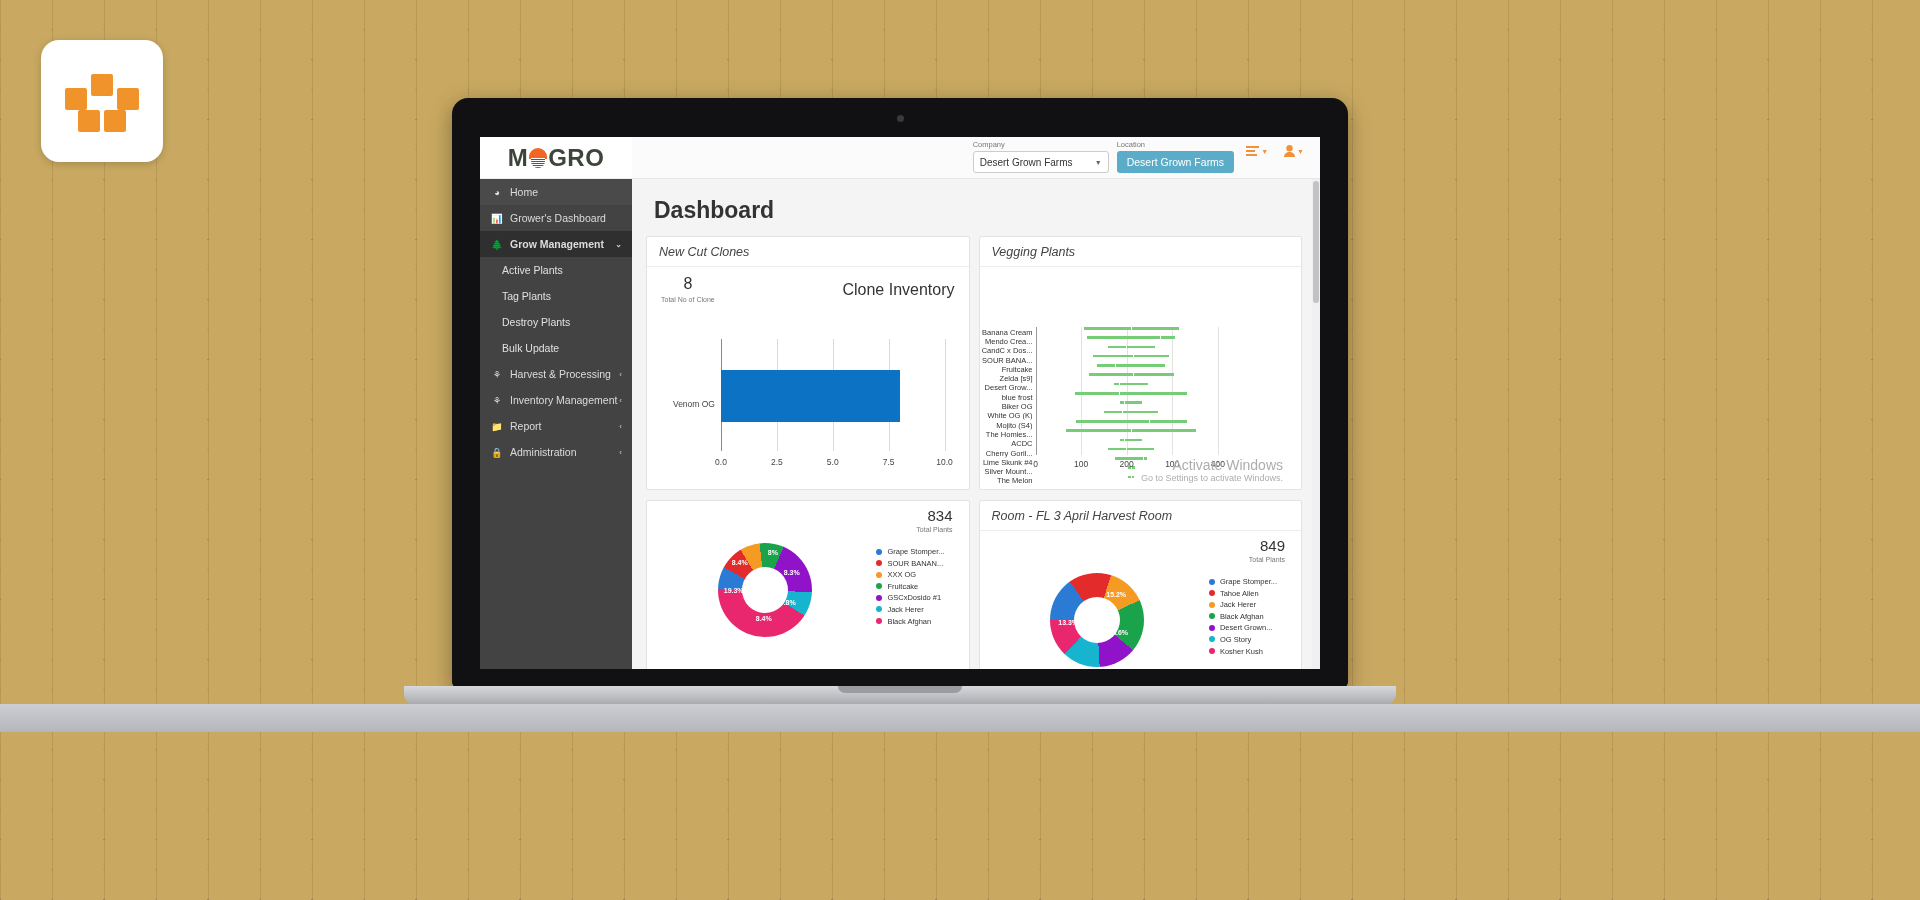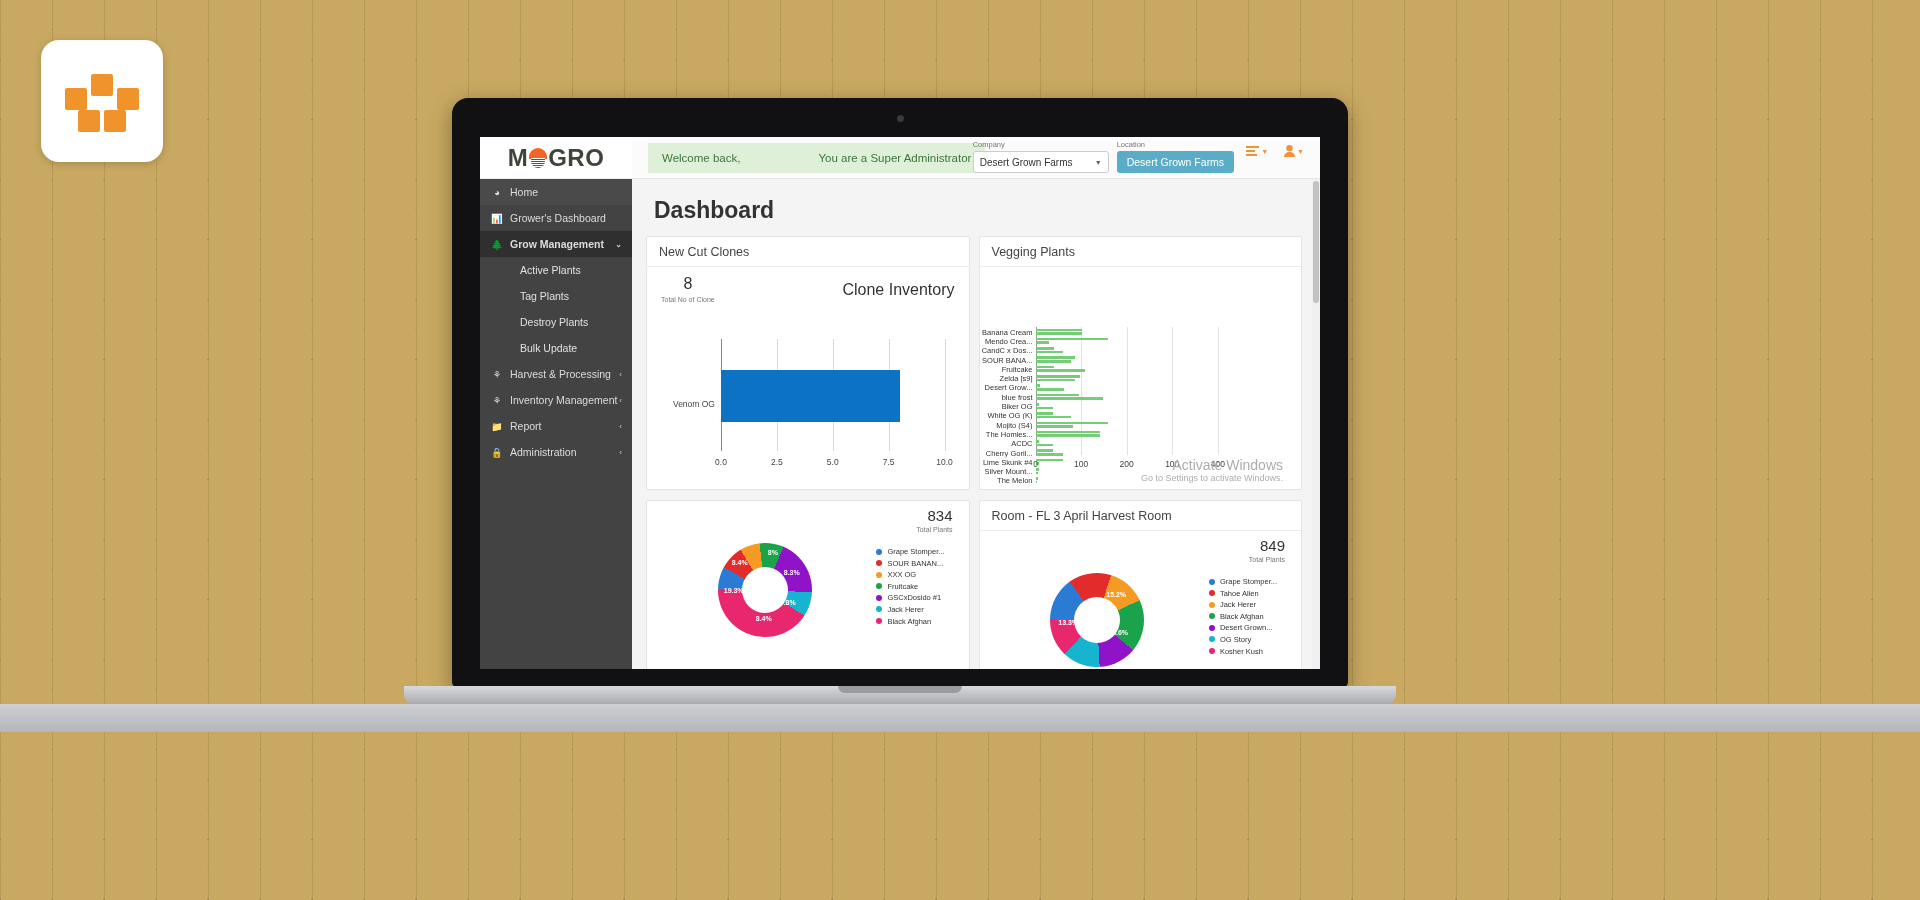--- a/index.html
+++ b/index.html
@@ -114,35 +114,35 @@
   
   #sidebar{ width:152px; flex:none; background:#434343; color:#dcdcdc; }
   .nav-item{
     display:flex; align-items:center; gap:7px;
     padding:0 0 0 11px; height:26px; font-size:10.5px; cursor:pointer; position:relative;
   }
   .nav-item.dim{ background:#4a4a4a; }
   .nav-item.active{ background:#2f2f2f; font-weight:700; }
   .nav-item .ni{ width:12px; text-align:center; font-size:9.5px; }
   .nav-item .chev{ position:absolute; right:10px; font-size:8px; color:#cfcfcf; }
-  .nav-sub{ padding-left:40px; height:26px; display:flex; align-items:center;
+  .nav-sub{ padding-left:22px; height:26px; display:flex; align-items:center;
             font-size:10.5px; color:#e0e0e0; cursor:pointer; }
 
   
   #content{ flex:1; background:#f4f4f4; overflow:hidden; position:relative; }
   #scrollarea{ position:absolute; inset:0 8px 0 0; }
   #pagetitle{ font-size:23px; color:#333; font-weight:700; padding:18px 0 12px 22px; }
 
   .grid{ display:flex; gap:9px; padding:0 10px 10px 14px; }
   .panel{
     background:#fff; border:1px solid #e3e3e3; border-radius:2px;
     flex:1; min-width:0; position:relative;
   }
   .panel-head{
-    font-size:12.5px; color:#444; padding:8px 12px 7px; border-bottom:1px solid #ededed;
+    font-size:12.5px; color:#444; padding:8px 12px 7px; border-bottom:1px solid #ededed;font-style:italic;
   }
   .panel-body{ position:relative; height:222px; }
 
   .metric{ position:absolute; left:14px; top:8px; }
   .metric .num{ font-size:16px; color:#333; text-align:center; }
   .metric .cap{ font-size:7px; color:#777; margin-top:3px; }
   .chart-title{ position:absolute; right:14px; top:14px; font-size:16px; color:#333; }
 
   
   .bc-wrap{ position:absolute; left:0; right:0; top:52px; bottom:0; }
@@ -152,21 +152,21 @@
   .bc-grid i.axis{ background:#8a8a8a; }
   .bar-main{ position:absolute; left:0; top:28%; height:46%; background:#0b72c4; }
   .bc-ylab{ position:absolute; left:6px; top:50%; transform:translateY(-50%);
             font-size:8.5px; color:#444; width:62px; text-align:right; }
   .bc-ticks{ position:absolute; left:74px; right:24px; bottom:20px; height:12px; }
   .bc-ticks span{ position:absolute; font-size:8.5px; color:#444; transform:translateX(-50%); }
 
   
   .vg-wrap{ position:absolute; left:0; right:0; top:8px; bottom:0; }
   .vg-rows{ position:absolute; left:56px; right:74px; top:52px; bottom:34px; }
-  .vg-row{ position:relative; height:9.3px; display:flex; flex-direction:column;
+  .vg-row{ position:relative; height:9.3px; display:flex; flex-direction:row;
            justify-content:center; gap:1px; }
   .vg-row .lbl{
     position:absolute; right:100%; margin-right:3px; width:104px; text-align:right;
     font-size:7.5px; color:#333; white-space:nowrap; overflow:hidden;
     text-overflow:ellipsis; top:50%; transform:translateY(-50%);
   }
   .vg-row .b{ height:2.6px; background:#77cc77; }
   .vg-axis{ position:absolute; left:56px; right:74px; top:52px; bottom:34px;
             pointer-events:none; }
   .vg-axis i{ position:absolute; top:0; bottom:0; width:1px; background:#e2e2e2; }
@@ -227,24 +227,20 @@
               <span>M</span>
               <span class="o-glyph">
                 <span class="cap"></span>
                   <span class="lines"></span>
               </span>
               <span>GRO</span>
             </span>
           </div>
 
           <div id="topright">
-            <div id="welcome">
-              <span>Welcome back,</span>
-              <span>You are a Super Administrator</span>
-            </div>
 
             <div id="selectors">
               <div class="sel-group">
                 <span class="sel-label">Company</span>
                 <div class="sel-box">
                   <span>Desert Grown Farms</span>
                   <span class="caret">▼</span>
                 </div>
               </div>
               <div class="sel-group">

